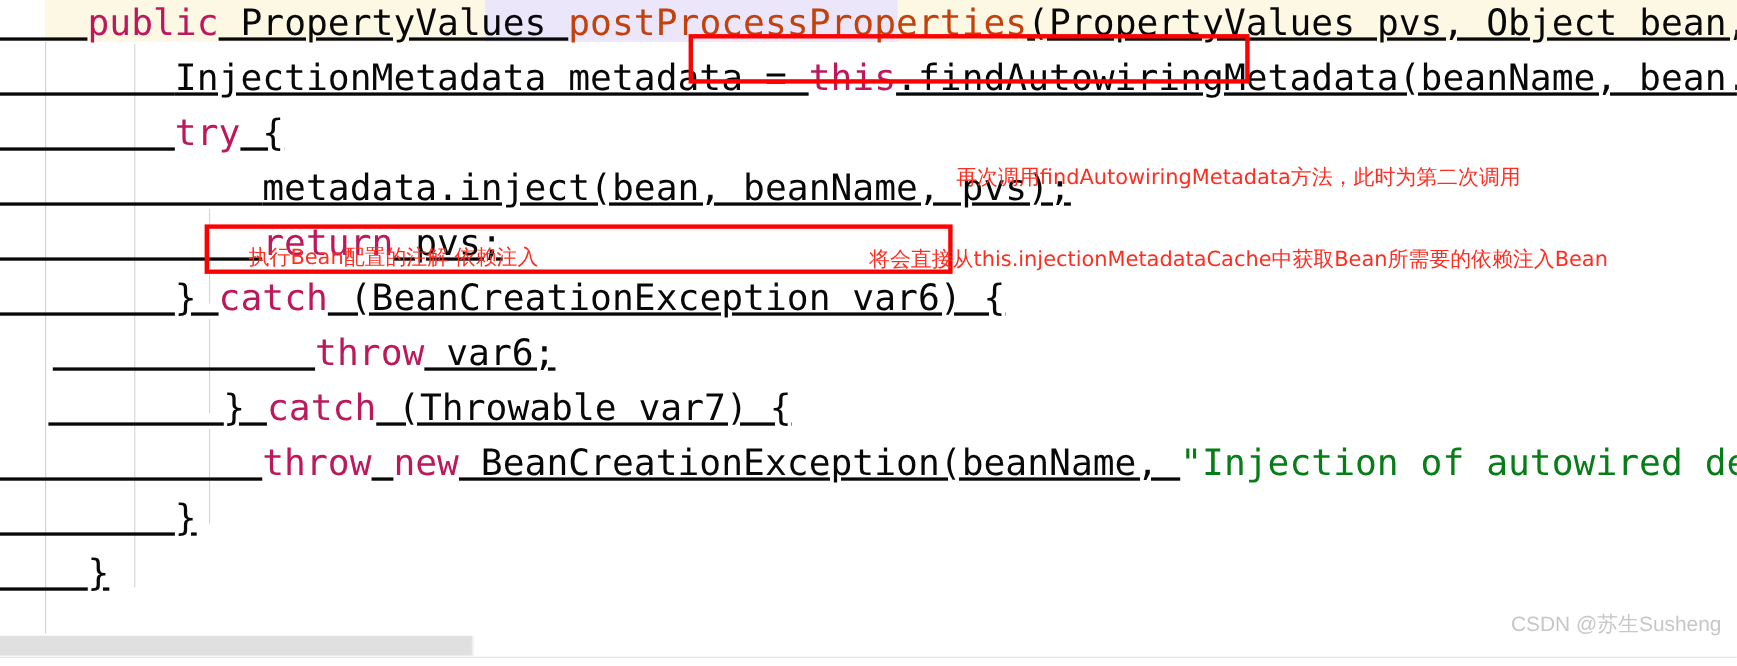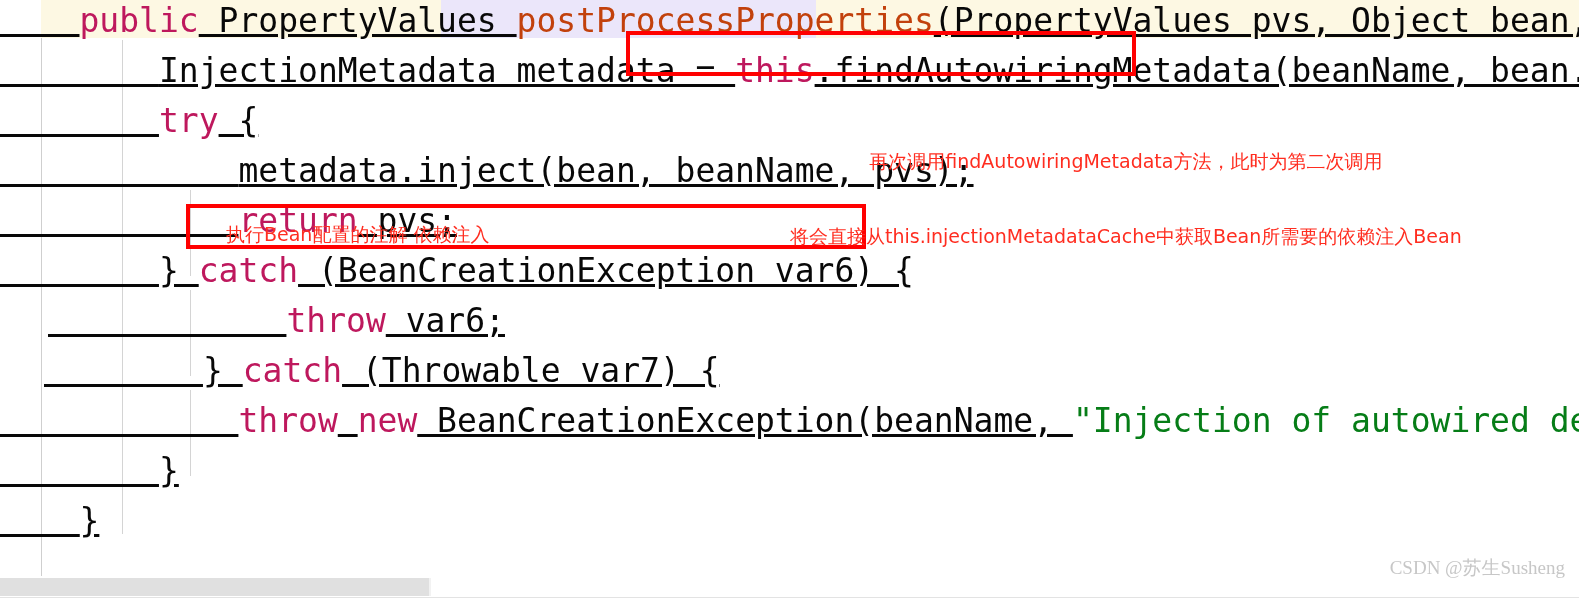--- a/index.html
+++ b/index.html
@@ -80,21 +80,21 @@
     position:absolute;left:429px;bottom:9px;width:2px;height:18px;
     background:#f2f2f2;
   }
   .bottom-rule{
     position:absolute;left:0;bottom:7px;width:1579px;height:1px;
     background:#e3e3e3;
   }
   
   .watermark{
     position:absolute;right:14px;bottom:24px;
-    font-family:Liberation Serif, serif;
+    font-family:Liberation Sans, sans-serif;
     font-size:19px;color:#c7c7c7;white-space:pre;
   }
 </style>
 </head>
 <body>
 
 <div id="editor">
 
   <div class="line-highlight"></div>
 

